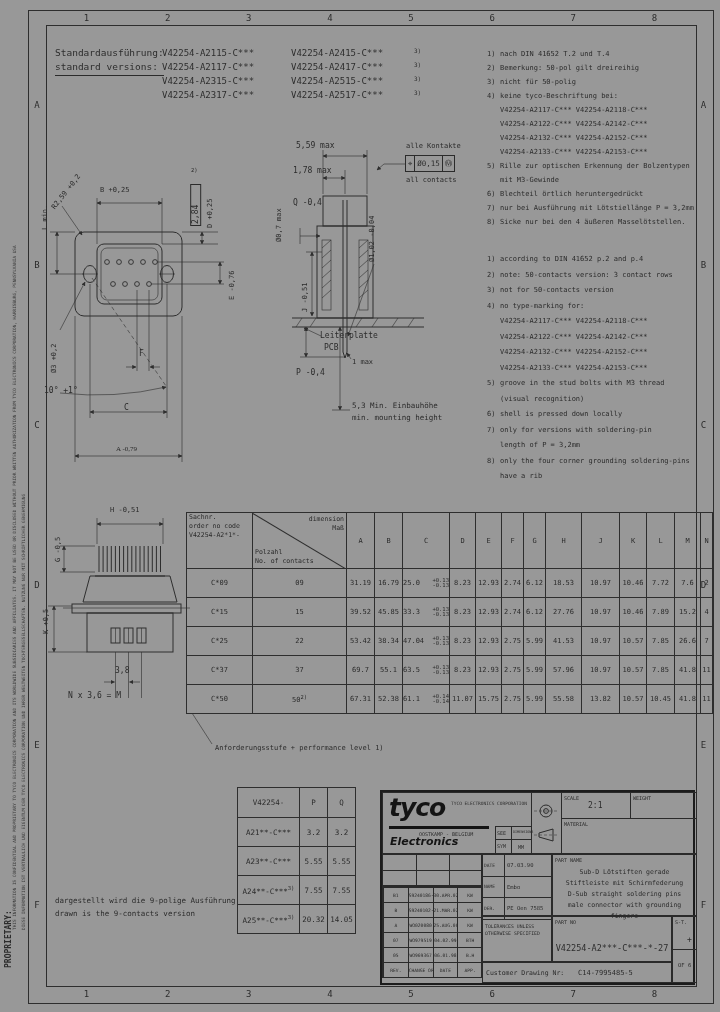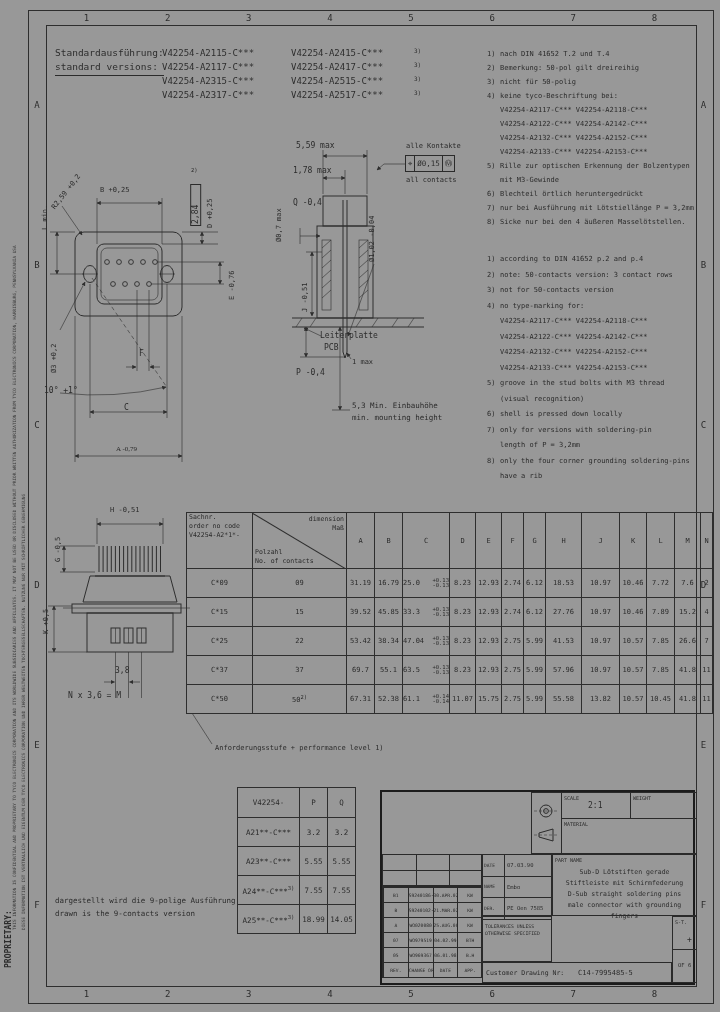--- a/index.html
+++ b/index.html
@@ -667,31 +667,50 @@
           <td>5.55</td>
           <td>5.55</td>
         </tr>
         <tr>
           <td>A24**-C***<span class="supmark">3)</span></td>
           <td>7.55</td>
           <td>7.55</td>
         </tr>
         <tr>
           <td>A25**-C***<span class="supmark">3)</span></td>
-          <td>18.99</td>
+          <td>20.32</td>
           <td>14.05</td>
         </tr>
       </tbody>
   </table>
 </div>
 
 <div class="lbl" style="left:55px;top:897px;font-size:7.5px;">dargestellt wird die 9-polige Ausführung</div>
 <div class="lbl" style="left:55px;top:910px;font-size:7.5px;">drawn is the 9-contacts version</div>
 
 <div id="titleblock">
+  <div class="tbc" style="left:0;top:0;width:150px;height:62px;">
+    <div id="tb-brand">tyco</div>
+    <div id="tb-corp">TYCO ELECTRONICS CORPORATION</div>
+    <div id="tb-bar"></div>
+    <div id="tb-site">OOSTKAMP - BELGIUM</div>
+    <div id="tb-brandsub">Electronics</div>
+    <div class="tbc" style="left:112px;top:33px;width:17px;height:14px;">
+      <span class="tbl" style="left:1px;top:3px;">SEE</span>
+      </div>
+    <div class="tbc" style="left:112px;top:46px;width:17px;height:15px;">
+      <span class="tbl" style="left:1px;top:3px;">SYM</span>
+      </div>
+    <div class="tbc" style="left:128px;top:33px;width:21px;height:14px;">
+      <span class="tbl" style="left:1px;top:3px;font-size:3.4px;">DIMENSIONS</span>
+      </div>
+    <div class="tbc" style="left:128px;top:46px;width:21px;height:15px;">
+      <span class="tbl" style="left:6px;top:4px;">MM</span>
+      </div>
+  </div>
   <div class="tbc" style="left:149px;top:0;width:31px;height:62px;">
     <svg width="29" height="60" viewBox="0 0 29 60">
       <g stroke="#2b2b2b" fill="none" stroke-width="1">
         <circle cx="14" cy="18" r="6"></circle>
           <circle cx="14" cy="18" r="2.4"></circle>
         <path d="M7,40 L21,36 L21,48 L7,44 Z"></path>
         <line x1="2" y1="18" x2="26" y2="18" stroke-dasharray="3 2" stroke-width="0.5"></line>
         <line x1="2" y1="42" x2="26" y2="42" stroke-dasharray="3 2" stroke-width="0.5"></line>
       </g>
     </svg>
@@ -777,20 +796,24 @@
           </tr>
         </tbody>
       </table>
   </div>
   <div class="tbc" style="left:100px;top:124px;width:70px;height:46px;">
     <div id="tb-tol">
         <div>TOLERANCES UNLESS</div>
         <div>OTHERWISE SPECIFIED</div>
       </div>
   </div>
+  <div class="tbc" style="left:170px;top:124px;width:120px;height:46px;">
+    <span class="tbl" style="left:2px;top:2px;">PART NO</span>
+    <div style="position:absolute;left:0;right:0;top:26px;text-align:center;font-size:8.5px;">V42254-A2***-C***-*-27</div>
+  </div>
   <div class="tbc" style="left:290px;top:124px;width:25px;height:34px;">
     <span class="tbl" style="left:2px;top:2px;">S-T.</span>
     <span class="tbl" style="left:14px;top:18px;font-size:8px;">+</span>
   </div>
   <div class="tbc" style="left:290px;top:157px;width:25px;height:34px;">
     <span class="tbl" style="left:5px;top:12px;font-size:5.5px;">OF 6</span>
   </div>
   <div class="tbc" style="left:100px;top:170px;width:190px;height:21px;">
     <span class="tbl" style="left:3px;top:6px;font-size:6.5px;">Customer Drawing Nr:</span>
     <span class="tbl" style="left:95px;top:6px;font-size:7px;">C14-7995485-5</span>

